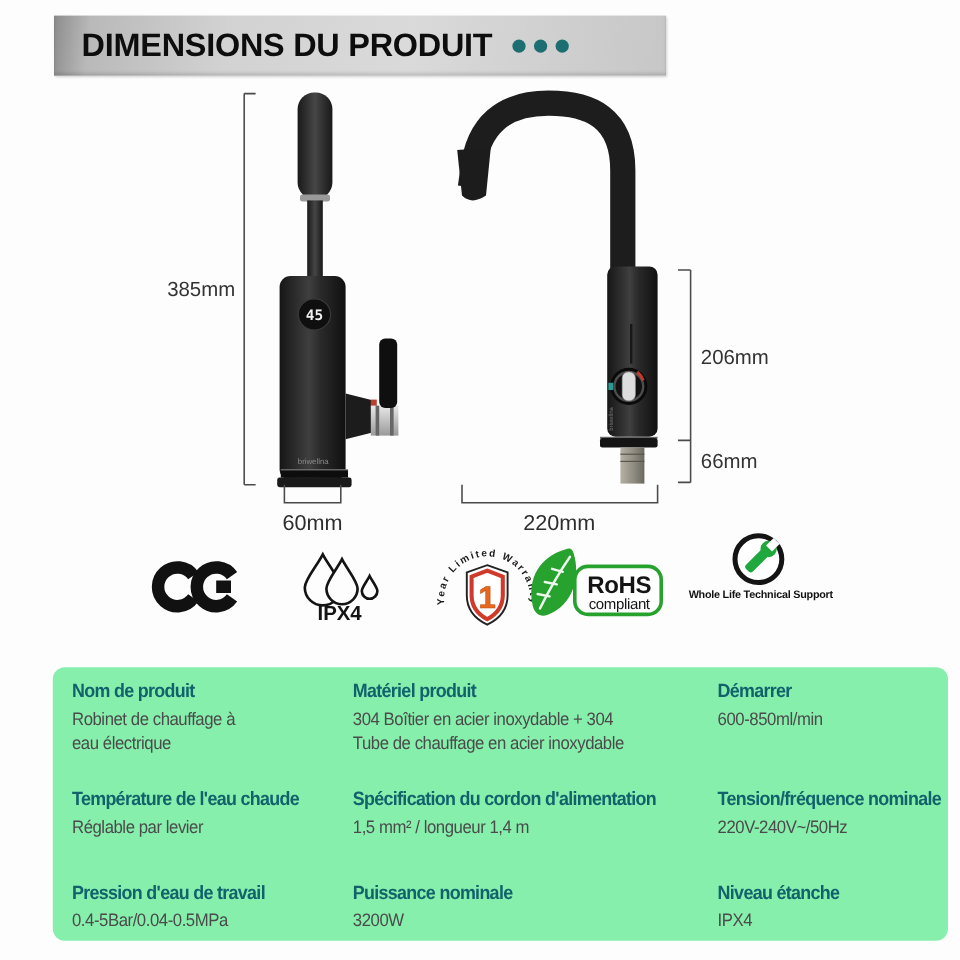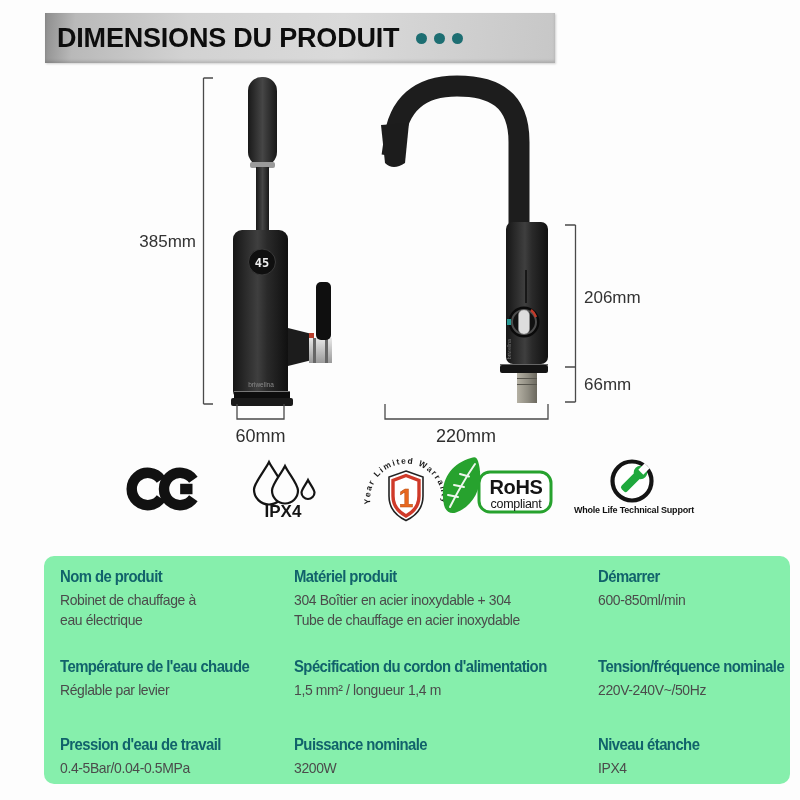--- a/index.html
+++ b/index.html
@@ -11,35 +11,35 @@
   }
   
   .title-bar{
     position:absolute;left:45px;top:13px;width:510px;height:50px;
     background:linear-gradient(96deg,#8d8d8d 0%,#b9b9b9 6%,#d2d2d2 28%,#dadada 58%,#c7c7c7 100%);
     box-shadow:inset 0 -2px 3px rgba(0,0,0,.14), 1px 1px 2px rgba(0,0,0,.18);
     display:flex;align-items:center;
   }
   .title-text{
     font-size:27px;font-weight:bold;color:#0d0d0d;letter-spacing:-.2px;
-    padding-left:12px;white-space:nowrap;
+    padding-left:23px;white-space:nowrap;
   }
   .title-dots{display:flex;gap:7px;margin-left:17px;align-items:center;}
   .title-dots i{width:11px;height:11px;border-radius:50%;background:#1d6e72;display:block;}
   
   #diagram{position:absolute;left:0;top:70px;}
   .dim-text{font-family:"Liberation Sans",sans-serif;font-size:17px;fill:#333;}
   .dim-text-b{font-family:"Liberation Sans",sans-serif;font-size:18px;fill:#2e2e2e;}
   
   .badge{position:absolute;}
   .b-ce{left:126px;top:459px;}
   .b-ipx4{left:246px;top:456px;}
   .b-war{left:356px;top:449px;}
   .b-rohs{left:435px;top:455px;}
-  .b-sup{left:568px;top:455px;text-decoration:underline;}
+  .b-sup{left:568px;top:440px;text-decoration:underline;}
   .sr-only{position:absolute;width:1px;height:1px;overflow:hidden;clip:rect(0 0 0 0);}
   
   .spec-panel{
     position:absolute;left:44px;top:556px;width:746px;height:228px;
     background:#86efac;border-radius:10px;box-sizing:border-box;
     display:grid;grid-template-columns:234px 304px 1fr;grid-template-rows:90px 78px 1fr;
     padding:12px 0 0 16px;
   }
   .cell{transform:scaleX(.93);transform-origin:0 0;}
   .cell-label{

